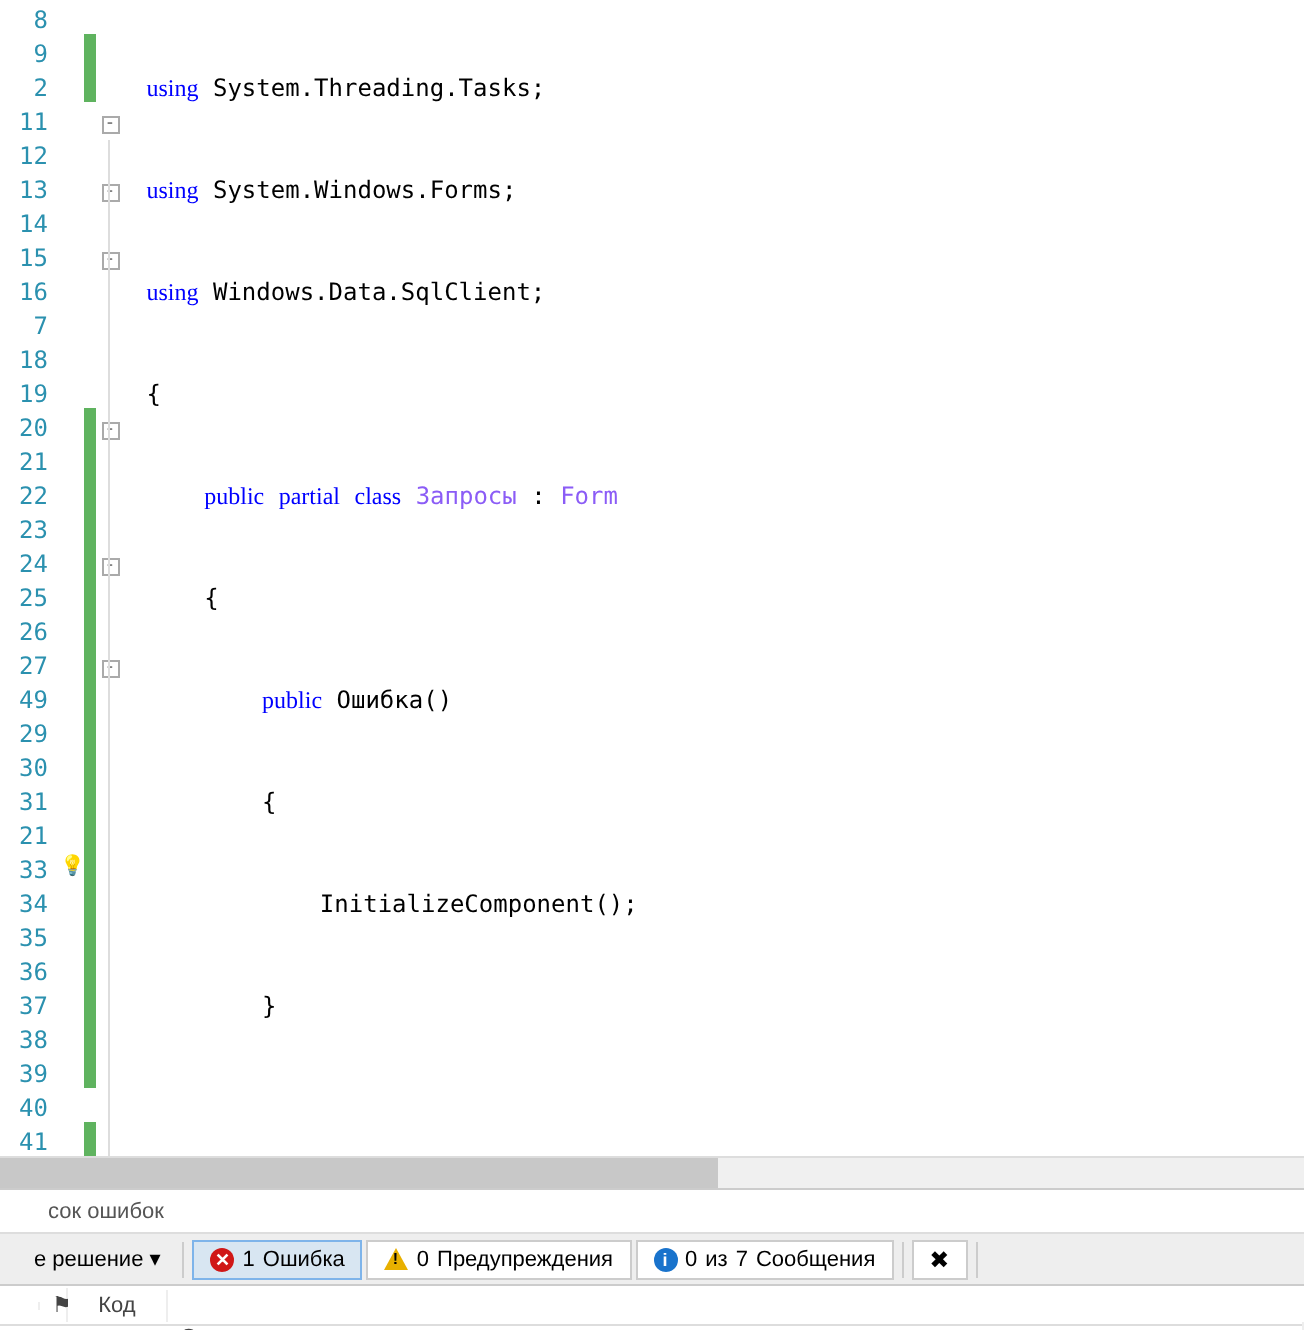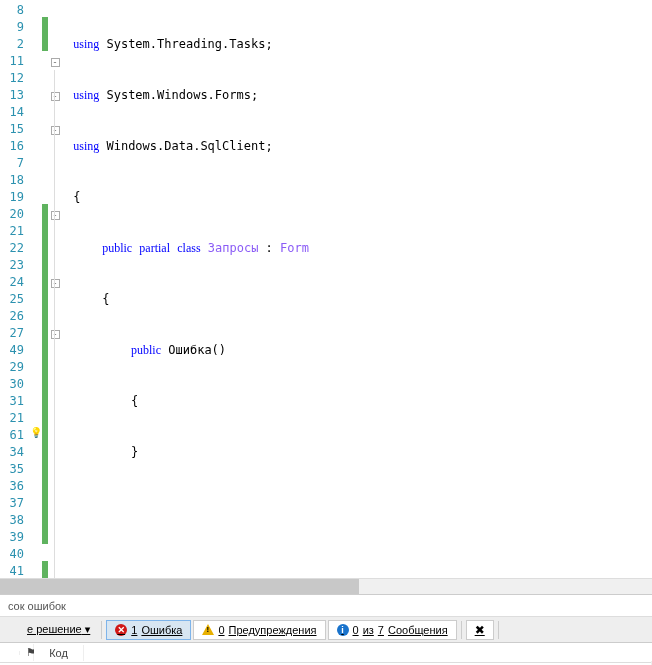--- a/index.html
+++ b/index.html
@@ -21,22 +21,22 @@
   .type { color: #8b5cf6; }
   .bulb-col { width: 12px; padding-top: 2px; }
   .bulb-col div { height: 17px; }
   .bulb { color: #d9a400; font-size: 10px; }
   
   .scrollbar-area { height: 16px; background: #f0f0f0; border-top: 1px solid #ddd; position: relative; }
   .scroll-thumb { position: absolute; left: 0; width: 55%; height: 100%; background: #c8c8c8; }
   
   .errorlist { border-top: 1px solid #ccc; background: #f5f5f5; font-family: "Segoe UI", sans-serif; font-size: 11px; }
   .el-tabs { display: flex; align-items: center; height: 22px; border-bottom: 1px solid #ddd; background: #fff; }
-  .el-tab { padding: 3px 8px; color: #555; text-align: center; }
-  .el-toolbar { display: flex; align-items: center; height: 26px; background: #eee; border-bottom: 1px solid #ccc; gap: 2px; padding-left: 20px; text-decoration: underline; }
+  .el-tab { padding: 3px 24px; color: #555; text-align: center; }
+  .el-toolbar { display: flex; align-items: center; height: 26px; background: #eee; border-bottom: 1px solid #ccc; gap: 2px; padding-left: 10px; }
   .el-btn { display: flex; align-items: center; gap: 4px; padding: 2px 8px; border: 1px solid #ccc; background: #fff; height: 20px; }
   .el-btn.pressed { background: #d8e6f2; border-color: #7eb4ea; }
   .el-drop { padding: 2px 6px; border: 1px solid transparent; }
   .el-header { display: flex; height: 20px; background: #fff; border-bottom: 1px solid #ddd; align-items: center; }
   .el-hcell { padding: 2px 6px; border-right: 1px solid #eee; color: #444; }
   .el-row { display: flex; height: 20px; align-items: center; background: #fff; }
   .el-cell { padding: 2px 6px; }
   .icon-err { width: 12px; height: 12px; border-radius: 50%; background: #d01717; color: #fff; display: inline-flex; align-items: center; justify-content: center; font-size: 9px; font-weight: bold; }
   .icon-warn { width: 0; height: 0; border-left: 6px solid transparent; border-right: 6px solid transparent; border-bottom: 11px solid #e8b000; display: inline-block; position: relative; }
   .icon-warn::after { content: "!"; position: absolute; left: -2px; top: 1px; font-size: 8px; color: #000; font-weight: bold; }
@@ -67,21 +67,21 @@
       <div>23</div>
       <div>24</div>
       <div>25</div>
       <div>26</div>
       <div>27</div>
       <div>49</div>
       <div>29</div>
       <div>30</div>
       <div>31</div>
       <div>21</div>
-      <div>61</div>
+      <div>33</div>
       <div>34</div>
       <div>35</div>
       <div>36</div>
       <div>37</div>
       <div>38</div>
       <div>39</div>
       <div>40</div>
       <div>41</div>
   </div>
   <div class="bulb-col">
@@ -194,20 +194,21 @@
   </div>
   <div class="code-col">
     <div> <span class="kw">using</span><span> System.Threading.Tasks;</span></div>
     <div> <span class="kw">using</span><span> System.Windows.Forms;</span></div>
     <div> <span class="kw">using</span><span> Windows.Data.SqlClient;</span></div>
     <div> <span>{</span></div>
     <div>     <span class="kw">public</span> <span class="kw">partial</span> <span class="kw">class</span> <span class="type">Запросы</span> : <span class="type">Form</span></div>
     <div>     <span>{</span></div>
     <div>         <span class="kw">public</span><span> Ошибка()</span></div>
     <div>         <span>{</span></div>
+    <div>             <span>InitializeComponent();</span></div>
     <div>         <span>}</span></div>
     
     
     
     
     
     
     
     
     

